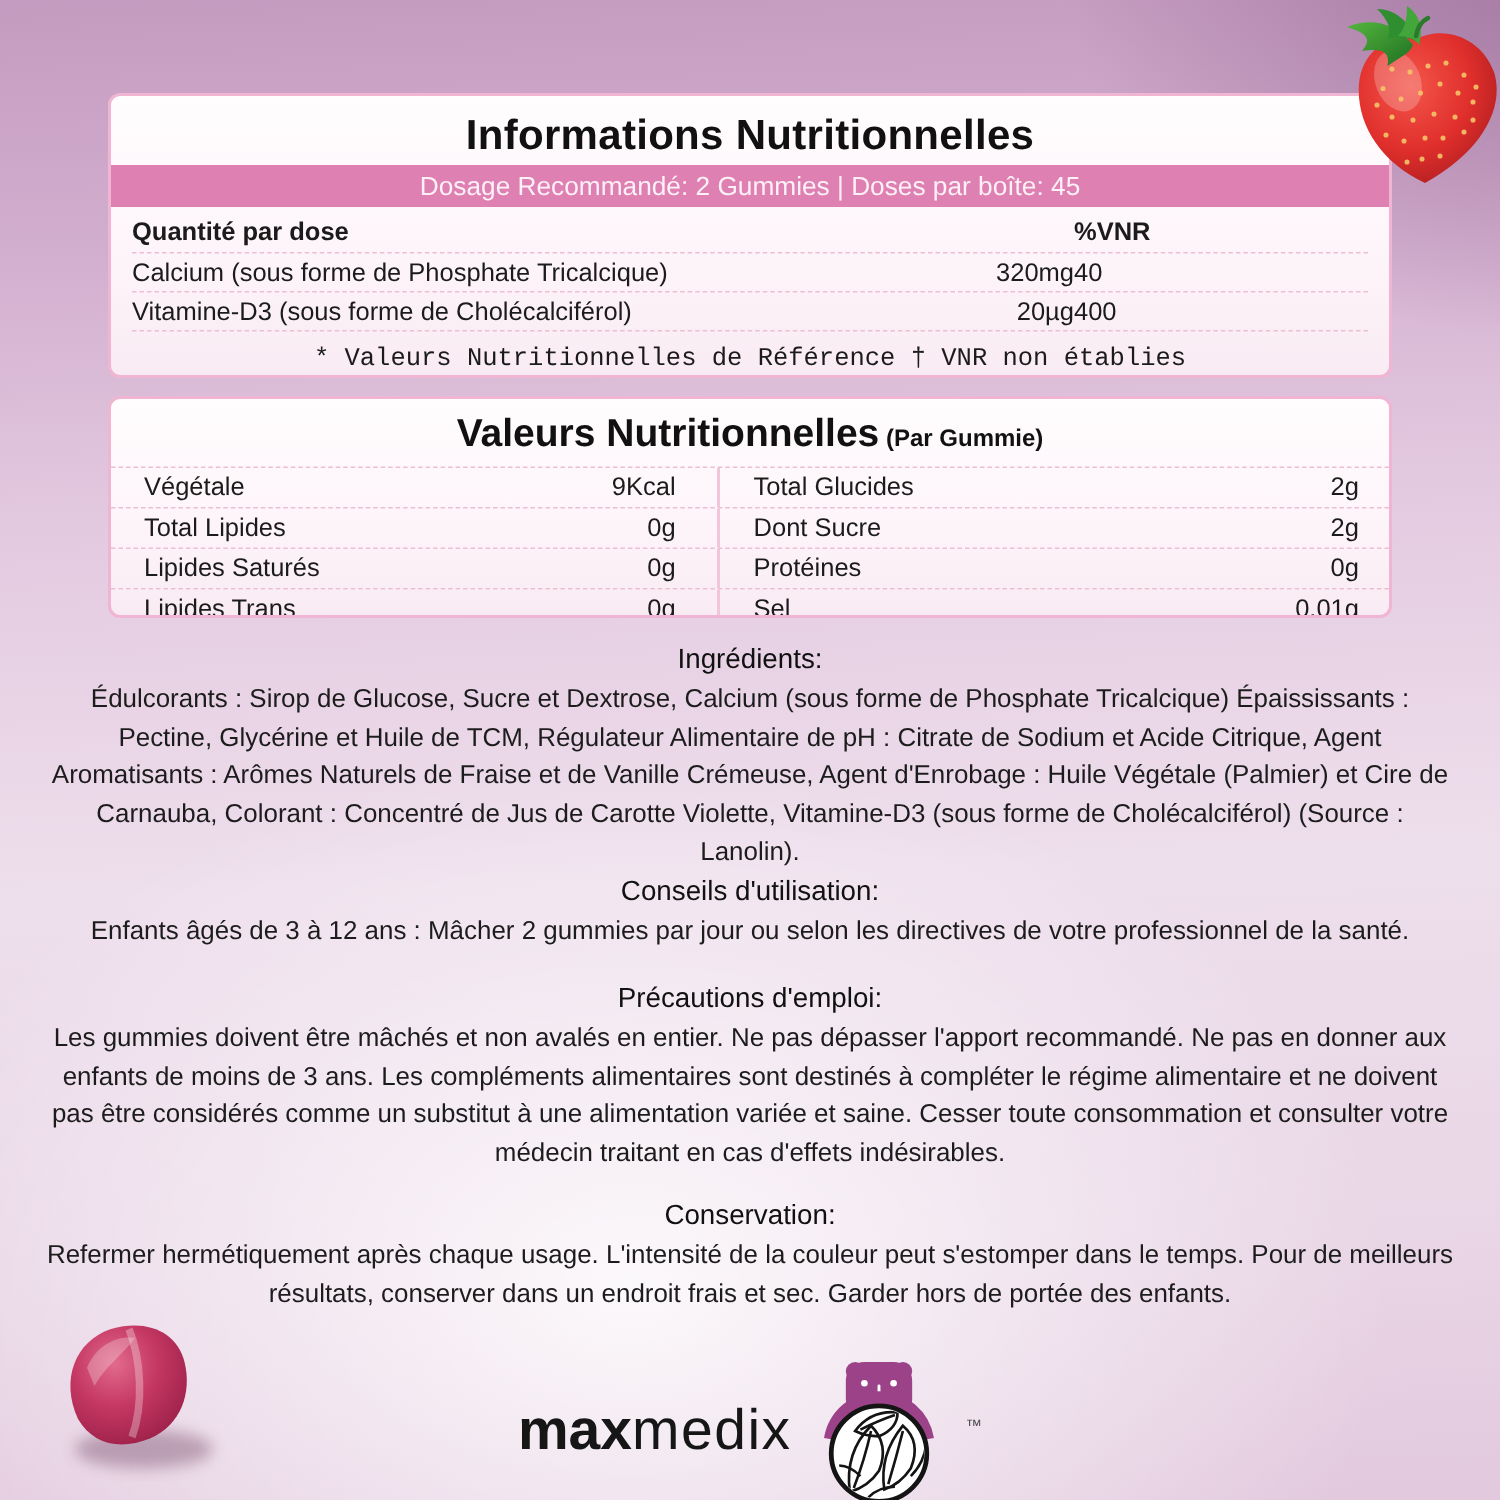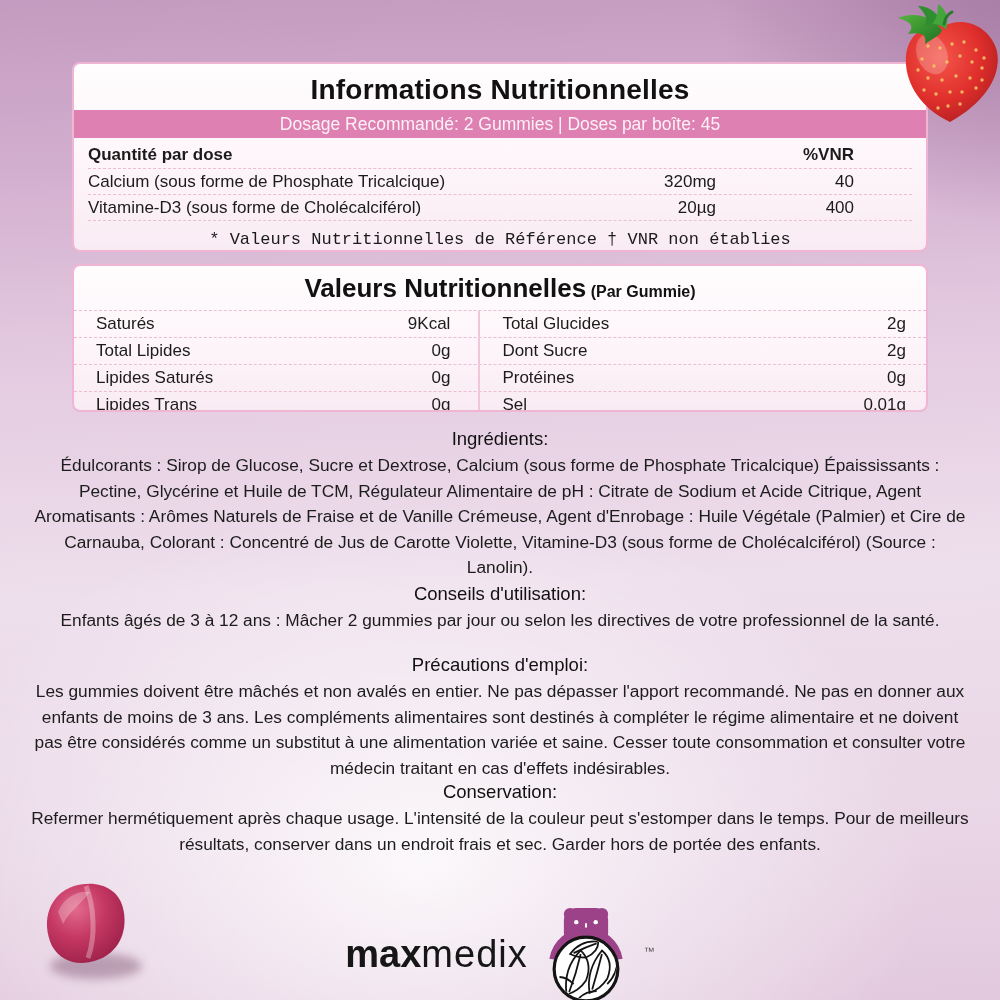--- a/index.html
+++ b/index.html
@@ -32,21 +32,21 @@
   }
   .nf-table{margin:3px 14px 0;}
   .nf-row{
     display:grid;grid-template-columns:1fr 130px 196px;align-items:center;
     font-size:17px;min-height:25px;
   }
   .nf-head{font-weight:700;min-height:27px;}
   .nf-head .c1{grid-column:1 / 3;}
   .nf-row + .nf-row{border-top:1px dashed #edbdd5;}
   .c2{text-align:right;}
-  .c3{text-align:right;padding-right:58px;box-sizing:border-box;}
+  .c3{padding-right:58px;box-sizing:border-box;}
   .nf-foot{
     border-top:1px dashed #edbdd5;text-align:center;font-size:17px;
     padding-top:9px;margin:0 14px;font-family:Liberation Mono, monospace;
   }
   .vn-title{
     margin:4px 0 0;text-align:center;font-weight:800;line-height:36px;color:#111;
     border-bottom:1px dashed #edbdd5;
   }
   .vn-title .big{font-size:26px;}
   .vn-title .small{font-size:16px;font-weight:700;}
@@ -54,21 +54,21 @@
   .vrow + .vrow{border-top:1px dashed #edbdd5;}
   .vcell{display:flex;justify-content:space-between;font-size:17px;box-sizing:border-box;}
   .vleft{padding:0 28px 0 22px;border-right:2px solid #f2c6da;align-self:stretch;align-items:center;}
   .vright{padding:0 20px 0 22px;}
   .section{position:absolute;left:30px;width:940px;text-align:center;}
   .sec-h{font-size:18.5px;font-weight:400;margin:0 0 3px;color:#111;}
   .sec-p{font-size:17.3px;line-height:25.5px;margin:0;color:#1c1c1c;}
   .sec-ingredients{top:428px;}
   .sec-usage{top:583px;}
   .sec-precautions{top:654px;}
-  .sec-storage{top:781px;}
+  .sec-storage{top:799px;}
   .brand{
     position:absolute;left:0;top:900px;width:1000px;height:108px;
     display:flex;align-items:center;justify-content:center;gap:12px;
   }
   .brand-text{font-size:38px;color:#161616;line-height:1;white-space:nowrap;}
   .brand-text .bold{font-weight:700;}
   .brand-text .light{font-weight:400;letter-spacing:1px;}
   .tm{font-size:11px;color:#4a4a4a;align-self:center;margin-top:-6px;}
   .art{position:absolute;pointer-events:none;}
   .strawberry{right:-8px;top:2px;width:118px;height:122px;}
@@ -102,21 +102,21 @@
   </div>
 
   <div class="card card2">
     <div class="vn-title">
       <span class="big">Valeurs Nutritionnelles</span>
       <span class="small">(Par Gummie)</span>
     </div>
     <div>
       <div class="vrow">
         <div class="vcell vleft">
-          <span>Saturés</span>
+          <span>Végétale</span>
           <span>9Kcal</span>
         </div>
         <div class="vcell vright">
           <span>Total Glucides</span>
           <span>2g</span>
         </div>
       </div>
       <div class="vrow">
         <div class="vcell vleft">
           <span>Total Lipides</span>

